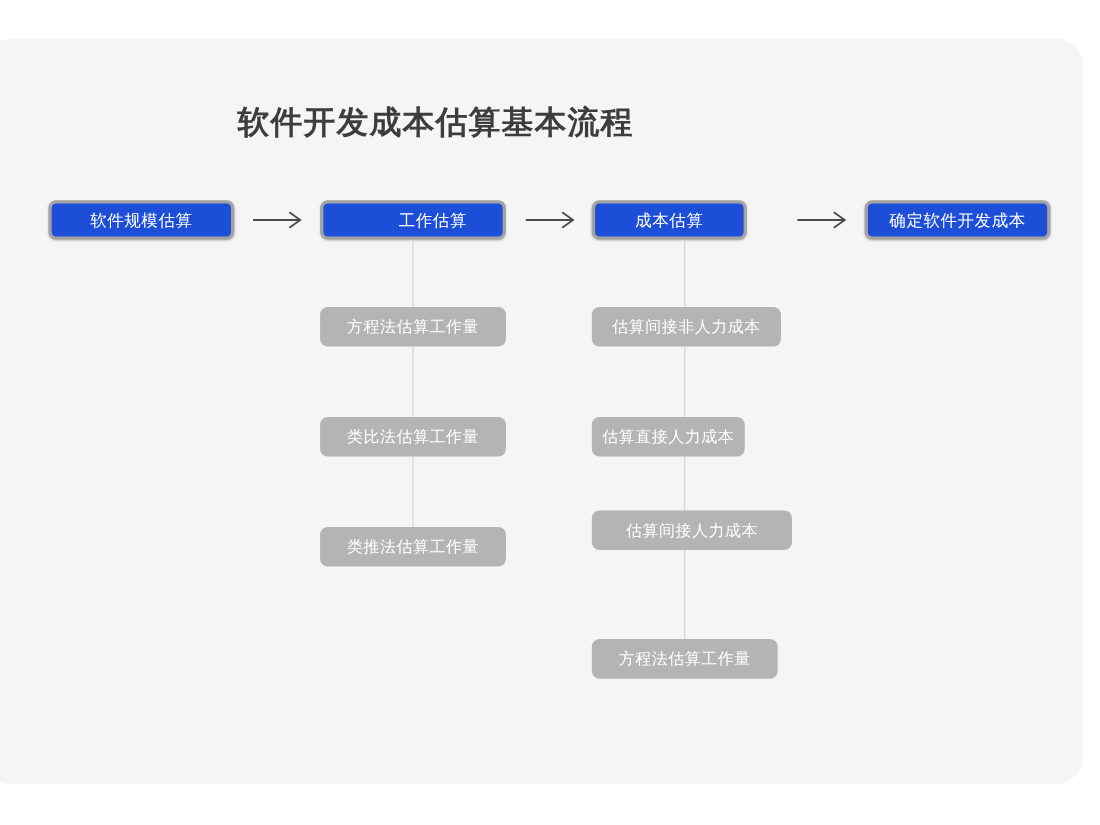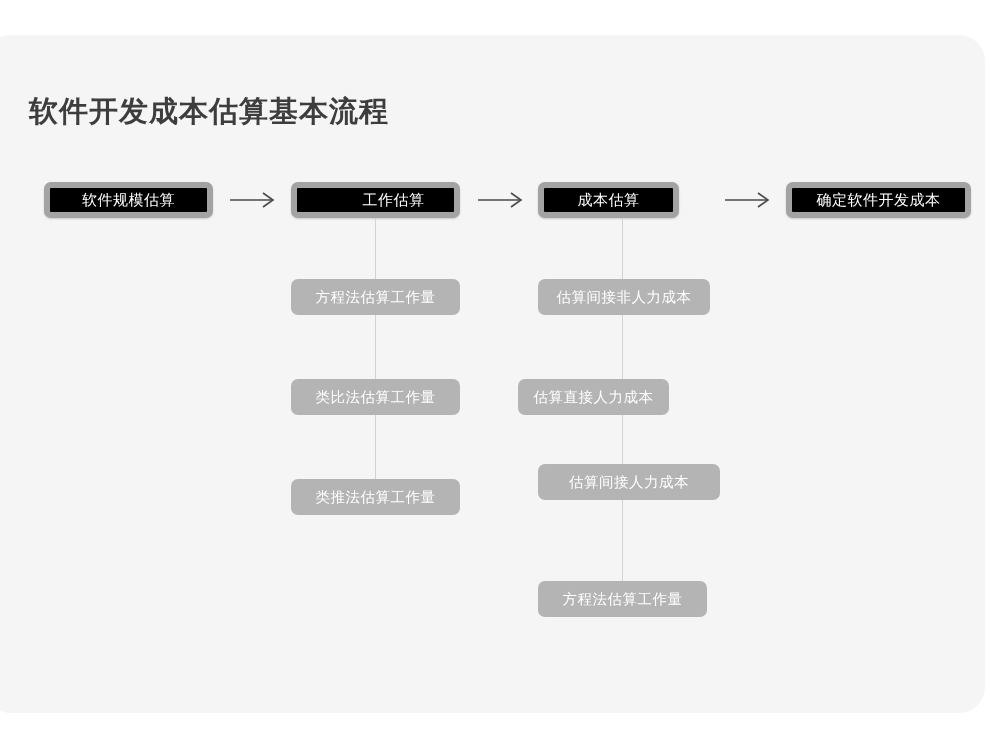--- a/index.html
+++ b/index.html
@@ -31,47 +31,46 @@
     background: #f5f5f5;
     border-radius: 26px;
   }
 
   
   #title {
     position: absolute;
     left: 0;
     top: 92px;
     width: 792px;
-    text-align: left;
+    text-align: center;
     font-size: 29px;
     font-weight: 600;
     color: #3d3d3d;
     letter-spacing: 1px;
     white-space: nowrap;
-    padding-left: 29px;
   }
 
   
   .node {
     position: absolute;
     display: flex;
     align-items: center;
     justify-content: center;
     box-sizing: border-box;
     border-radius: 7px;
     font-size: 15px;
     color: #ffffff;
     white-space: nowrap;
     letter-spacing: 0.5px;
   }
 
   .node.primary {
     height: 36px;
-    background: #000000;
-    border: 6px solid #a3a3a3;
+    background: #1d4ed8;
+    border: 3px solid #a3a3a3;
     box-shadow: 0 1px 2px rgba(0,0,0,0.18);
   }
 
   .node.secondary {
     height: 36px;
     background: #b4b4b4;
     color: #ffffff;
     border: none;
     font-size: 14.5px;
   }
@@ -132,21 +131,21 @@
     <span>成本估算</span>
   </div>
 
   <div class="arrow-h" style="left:723px; top:188px; width:50px;">
     <svg width="50" height="18" viewBox="0 0 50 18" aria-hidden="true">
       <line x1="2" y1="9" x2="44" y2="9" stroke="#4a4a4a" stroke-width="1.6"></line>
       <polyline points="35,2 45,9 35,16" fill="none" stroke="#4a4a4a" stroke-width="1.6"></polyline>
     </svg>
   </div>
 
-  <div class="node primary" style="left:786px; top:182px; width:185px;">
+  <div class="node primary" style="left:786px; top:182px; width:169px;">
     <span>确定软件开发成本</span>
   </div>
 
   <div class="connector" style="left:375px; top:218px; height:296px;"></div>
 
   <div class="node secondary" style="left:291px; top:279px; width:169px;align-items:center;">
     <span>方程法估算工作量</span>
   </div>
 
   <div class="node secondary" style="left:291px; top:479px; width:169px;">
@@ -156,21 +155,21 @@
   <div class="node secondary" style="left:291px; top:379px; width:169px;">
     <span>类比法估算工作量</span>
   </div>
 
   <div class="connector" style="left:622px; top:218px; height:396px;"></div>
 
   <div class="node secondary" style="left:538px; top:279px; width:172px;">
     <span>估算间接非人力成本</span>
   </div>
 
-  <div class="node secondary" style="left:518px; top:379px; width:151px;">
+  <div class="node secondary" style="left:538px; top:379px; width:139px;">
     <span>估算直接人力成本</span>
   </div>
 
   <div class="node secondary" style="left:538px; top:464px; width:182px;">
     <span>估算间接人力成本</span>
   </div>
 
   <div class="node secondary" style="left:538px; top:581px; width:169px;">
     <span>方程法估算工作量</span>
   </div>

